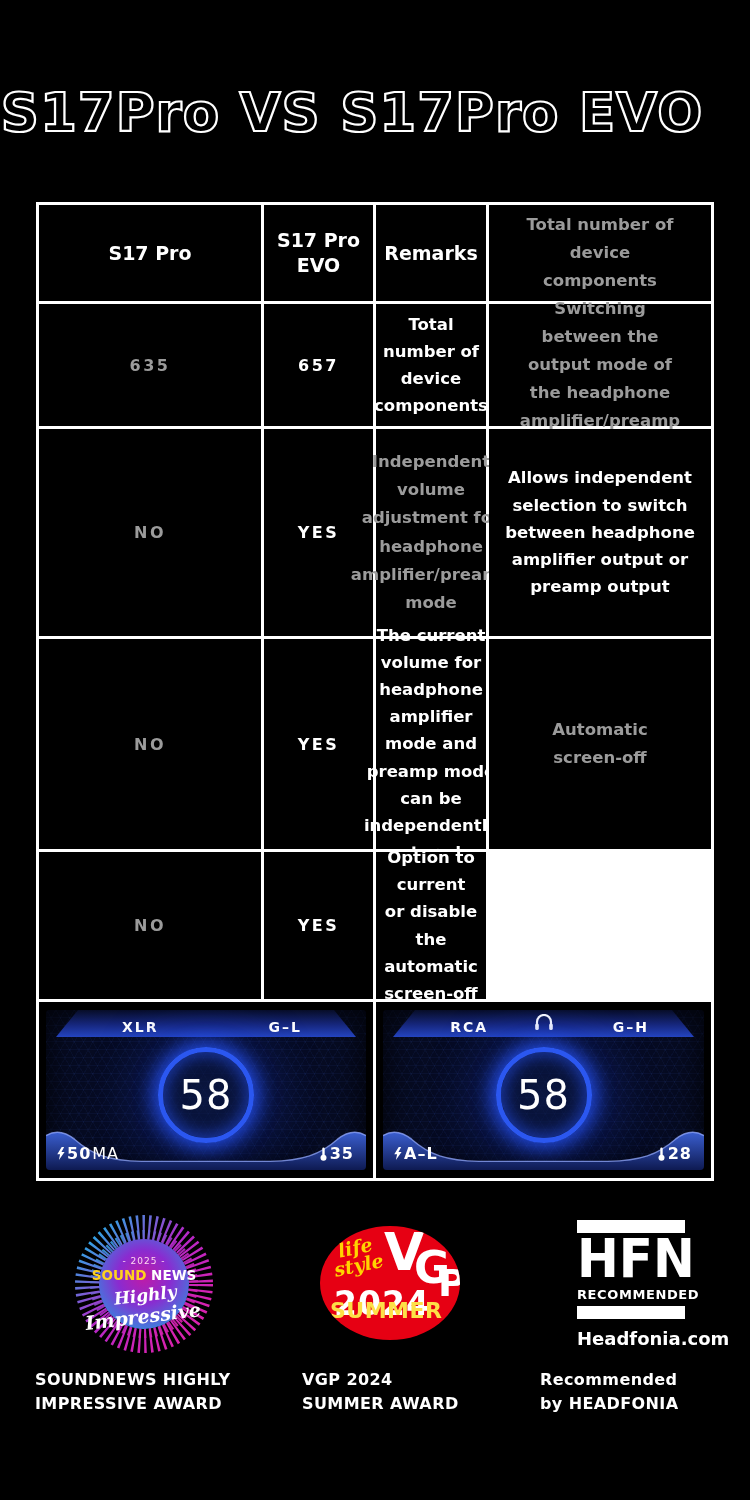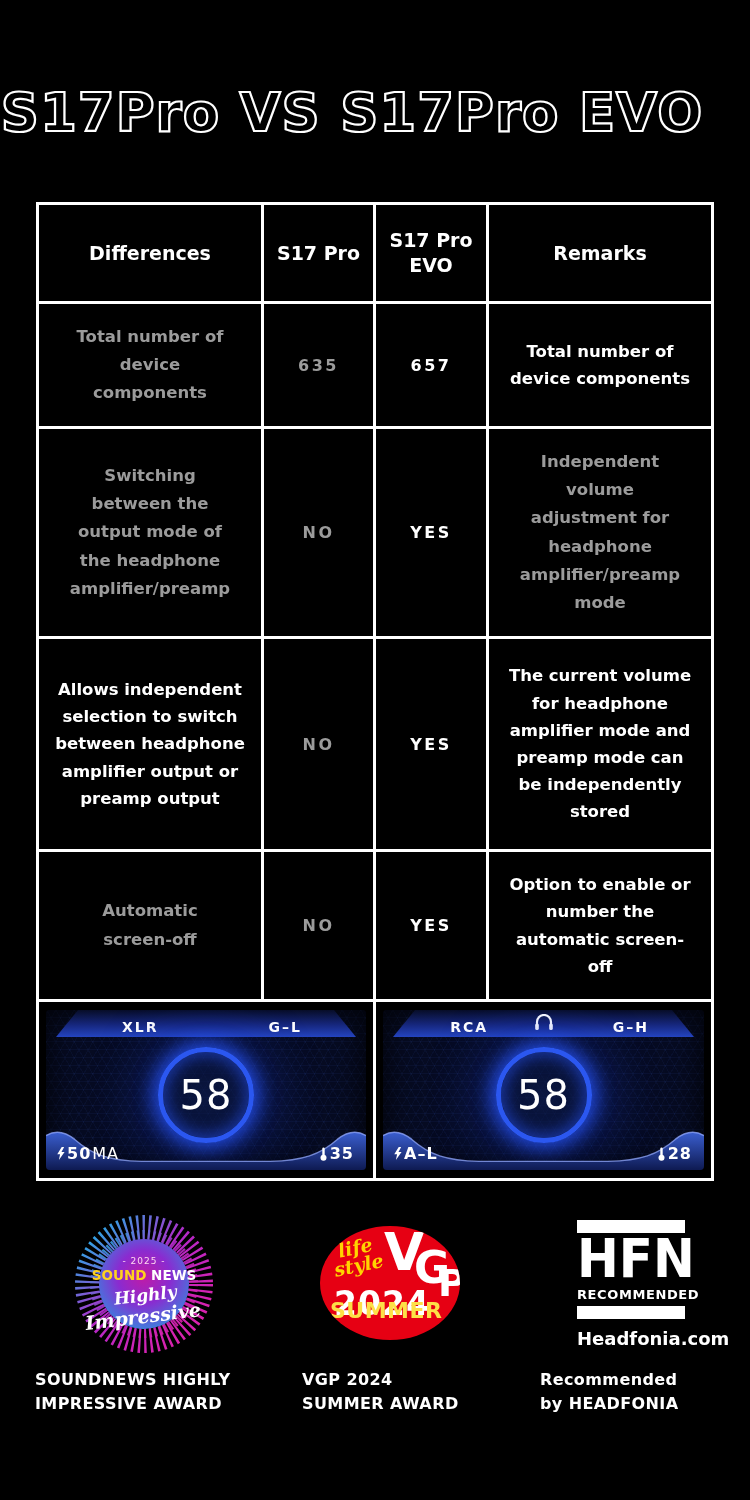--- a/index.html
+++ b/index.html
@@ -87,21 +87,20 @@
 </style>
 </head>
 <body>
 
 <div class="canvas">
 
   <div class="page-title">S17Pro VS S17Pro EVO</div>
 
   <div class="cmp-table">
 
-    <div class="cell head">Differences</div>
     <div class="cell head">S17 Pro</div>
     <div class="cell head">S17 Pro EVO</div>
     <div class="cell head">Remarks</div>
 
     <div class="cell diff">Total number of device components</div>
     <div class="cell val gray">635</div>
     <div class="cell val">657</div>
     <div class="cell remarks">Total number of device components</div>
 
     <div class="cell diff">Switching between the output mode of the headphone amplifier/preamp</div>
@@ -110,21 +109,21 @@
     <div class="cell diff">Independent volume adjustment for headphone amplifier/preamp mode</div>
 
     <div class="cell remarks">Allows independent selection to switch between headphone amplifier output or preamp output</div>
     <div class="cell val gray">NO</div>
     <div class="cell val">YES</div>
     <div class="cell remarks">The current volume for headphone amplifier mode and preamp mode can be independently stored</div>
 
     <div class="cell diff">Automatic screen-off</div>
     <div class="cell val gray">NO</div>
     <div class="cell val">YES</div>
-    <div class="cell remarks">Option to enable or number the automatic screen-off</div>
+    <div class="cell remarks">Option to current or disable the automatic screen-off</div>
 
     <div class="cell screen-cell" style="grid-column:1/3;">
       <div class="screen">
         <div class="topbar">
           <span class="tb-label tb-a">XLR</span>
           <span class="tb-label tb-b">G–L</span>
         </div>
         <div class="vol-ring">
           <span class="vol">58</span>
         </div>

